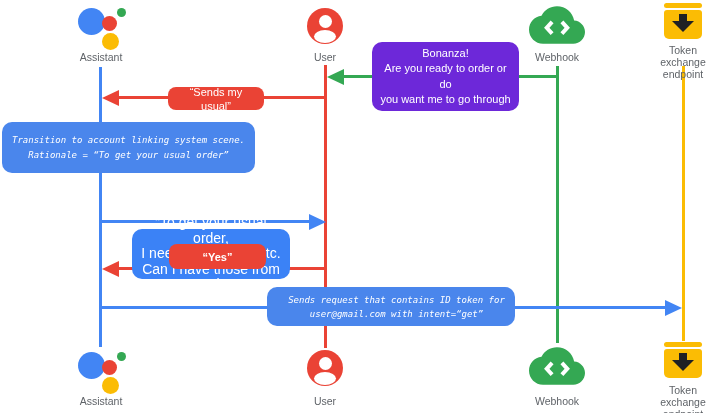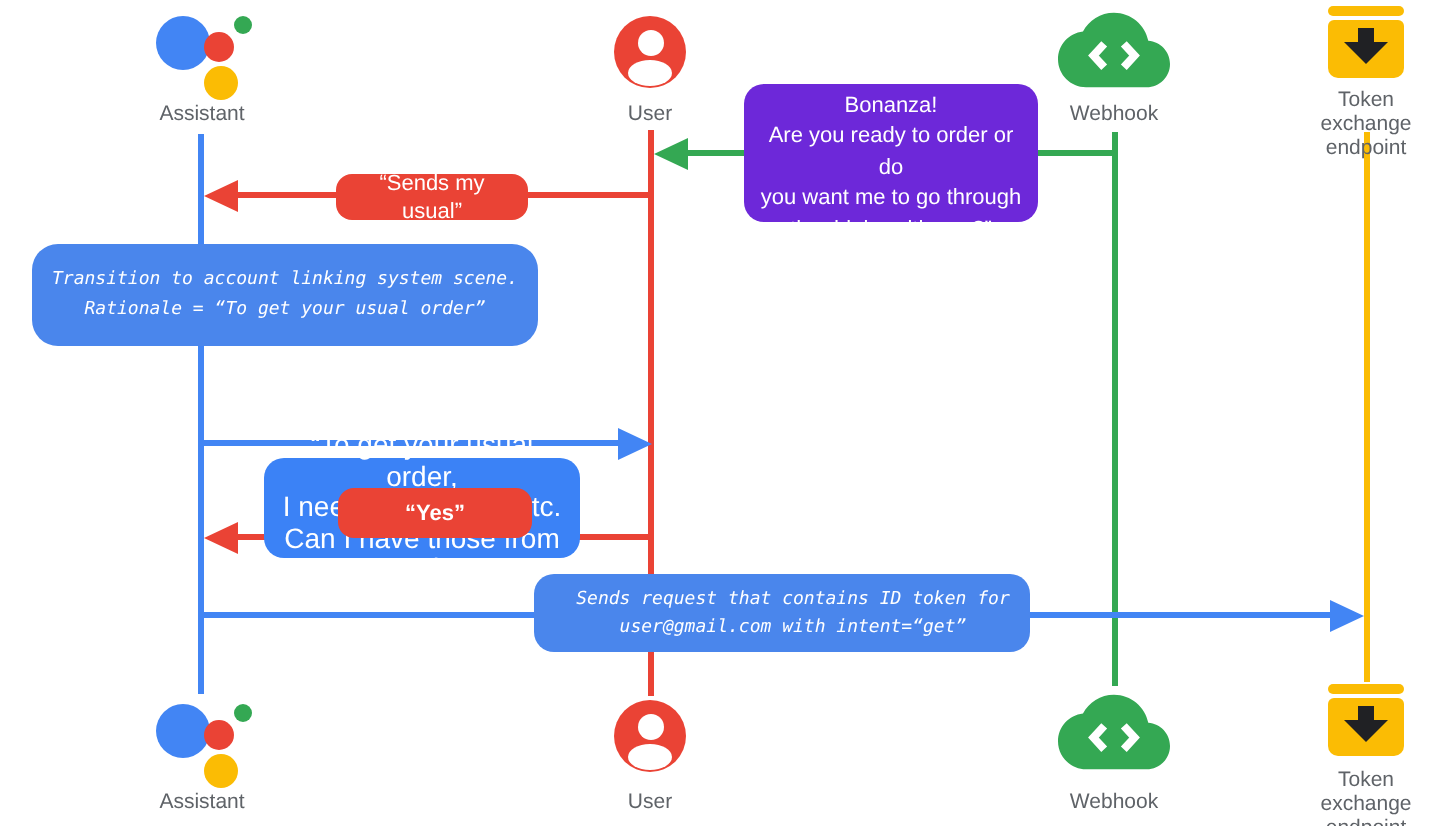--- a/index.html
+++ b/index.html
@@ -85,21 +85,21 @@
   <div class="aline a-blue" style="left:100px;top:306px;width:565px;"></div>
   <div class="head head-right-blue" style="left:665px;top:299.5px;"></div>
 
   <div class="bubble b-green" style="left:372px;top:42px;width:147px;height:69px;">“Welcome to Boba Bonanza!
 Are you ready to order or do
 you want me to go through
 the drinks with you?”</div>
 
   <div class="bubble b-red" style="left:168px;top:87px;width:96px;height:23px;">“Sends my usual”</div>
 
-  <div class="bubble b-mono note" style="left:16px;top:122px;width:253px;height:51px;border-radius:13px;">Transition to account linking system scene.
+  <div class="bubble b-mono note" style="left:2px;top:122px;width:253px;height:51px;">Transition to account linking system scene.
 Rationale = “To get your usual order”</div>
 
   <div class="bubble b-blue" style="left:132px;top:197px;width:158px;height:50px;">“To get your usual order,
 I need your name, etc.
 Can I have those from Google?”</div>
 
   <div class="bubble b-red" style="left:169px;top:244px;width:97px;height:25px;font-weight:bold;">“Yes”</div>
 
   <div class="bubble b-mono send" style="left:267px;top:287px;width:248px;height:39px;">Sends request that contains ID token for
 user@gmail.com with intent=“get”</div>

